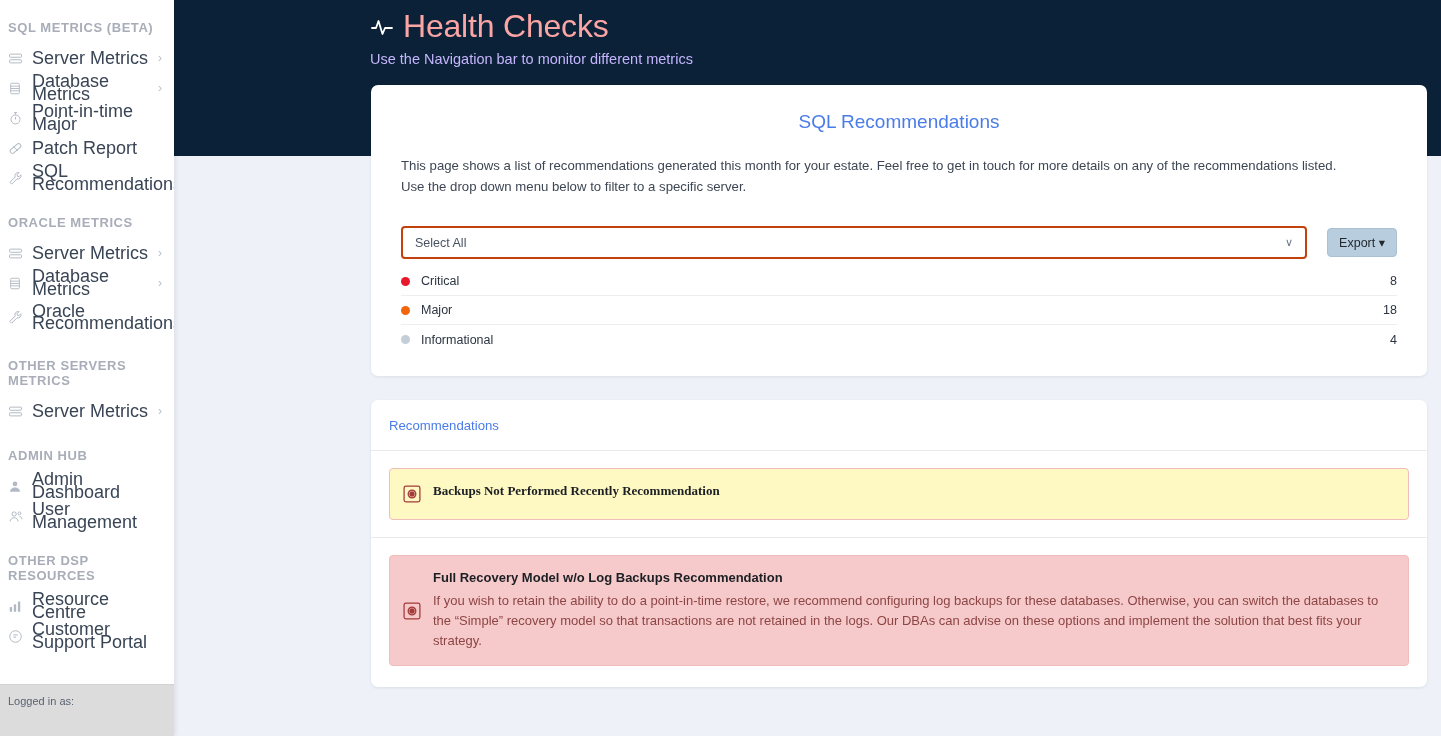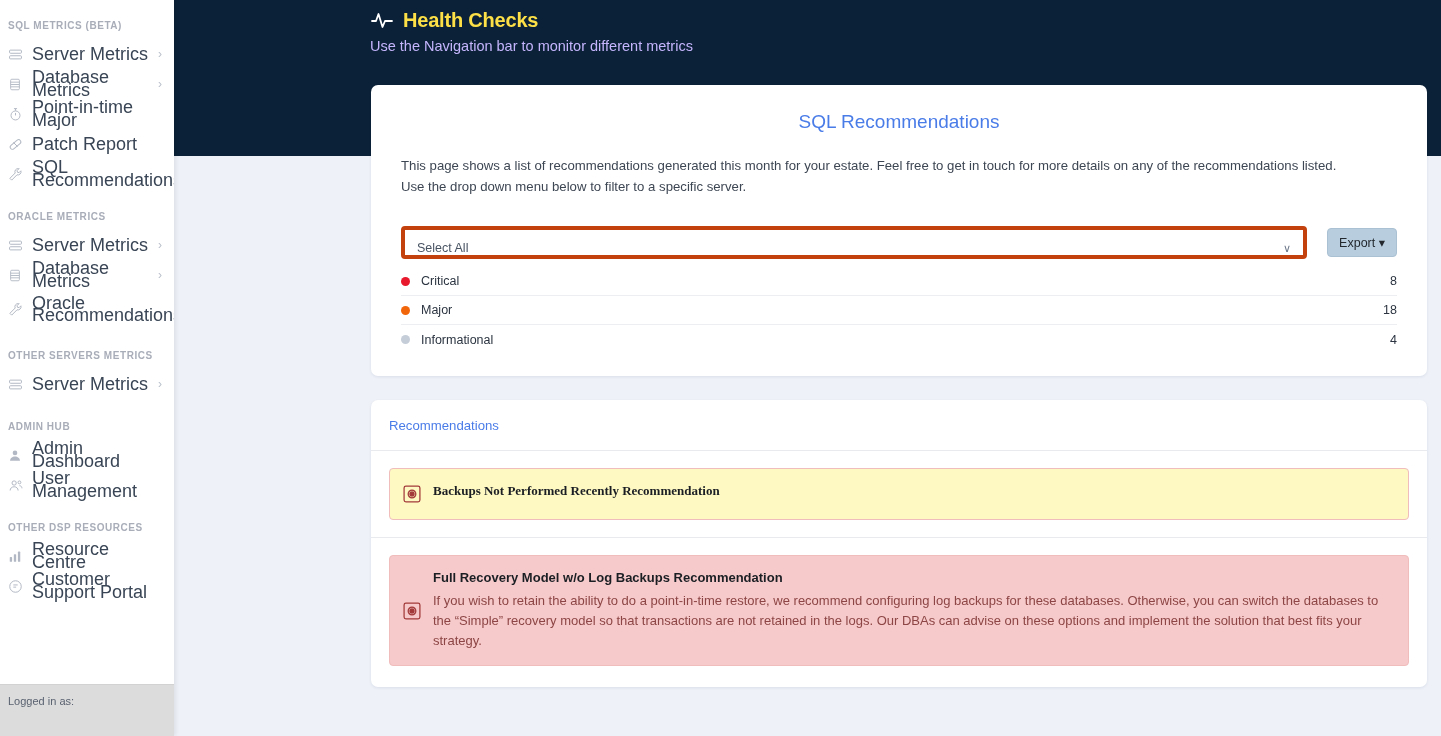--- a/index.html
+++ b/index.html
@@ -19,21 +19,21 @@
     box-shadow: 2px 0 4px rgba(0,0,0,0.07);
     z-index: 30;
     overflow: hidden;
   }
   .sidebar-scroll {
     position: absolute; left: 0; top: 0;
     width: 174px; height: 684px;
     overflow: hidden;
   }
   .sb-group-title {
-    font-size: 10px;
+    font-size: 13px;
     font-weight: bold;
     letter-spacing: 0.55px;
     color: #a8adb8;
     padding: 0 0 0 8px;
     text-transform: uppercase;
   }
   .sb-item {
     display: flex;
     align-items: center;
     height: 30px;
@@ -82,23 +82,23 @@
     width: 1267px; height: 156px;
     background: #0b2137;
     z-index: 5;
   }
   .topbar-inner {
     padding: 8px 0 0 196px;
   }
   .page-title {
     display: flex;
     align-items: center;
-    color: #fde047;
-    font-size: 20px;
-    font-weight: bold;
+    color: #fca5a5;
+    font-size: 32px;
+    font-weight: normal;
     letter-spacing: -0.2px;
   }
   .pulse-icon { margin-right: 9px; display: flex; }
   .page-sub {
     color: #c4b5fd;
     font-size: 14.5px;
     margin-top: 6px;
   }
 
   
@@ -131,25 +131,25 @@
   }
   .filter-row {
     display: flex;
     align-items: center;
     gap: 20px;
     margin-bottom: 8px;
   }
   .select-box {
     flex: 1;
     height: 33px;
-    border: 4px solid #c2410c;
+    border: 2px solid #c2410c;
     border-radius: 4px;
     background: #fff;
     display: flex;
-    align-items: flex-end;
+    align-items: center;
     padding: 0 12px;
     font-size: 12.5px;
     color: #495463;
     cursor: pointer;
   }
   .select-caret {
     margin-left: auto;
     color: #6b7788;
     font-size: 11px;
   }

